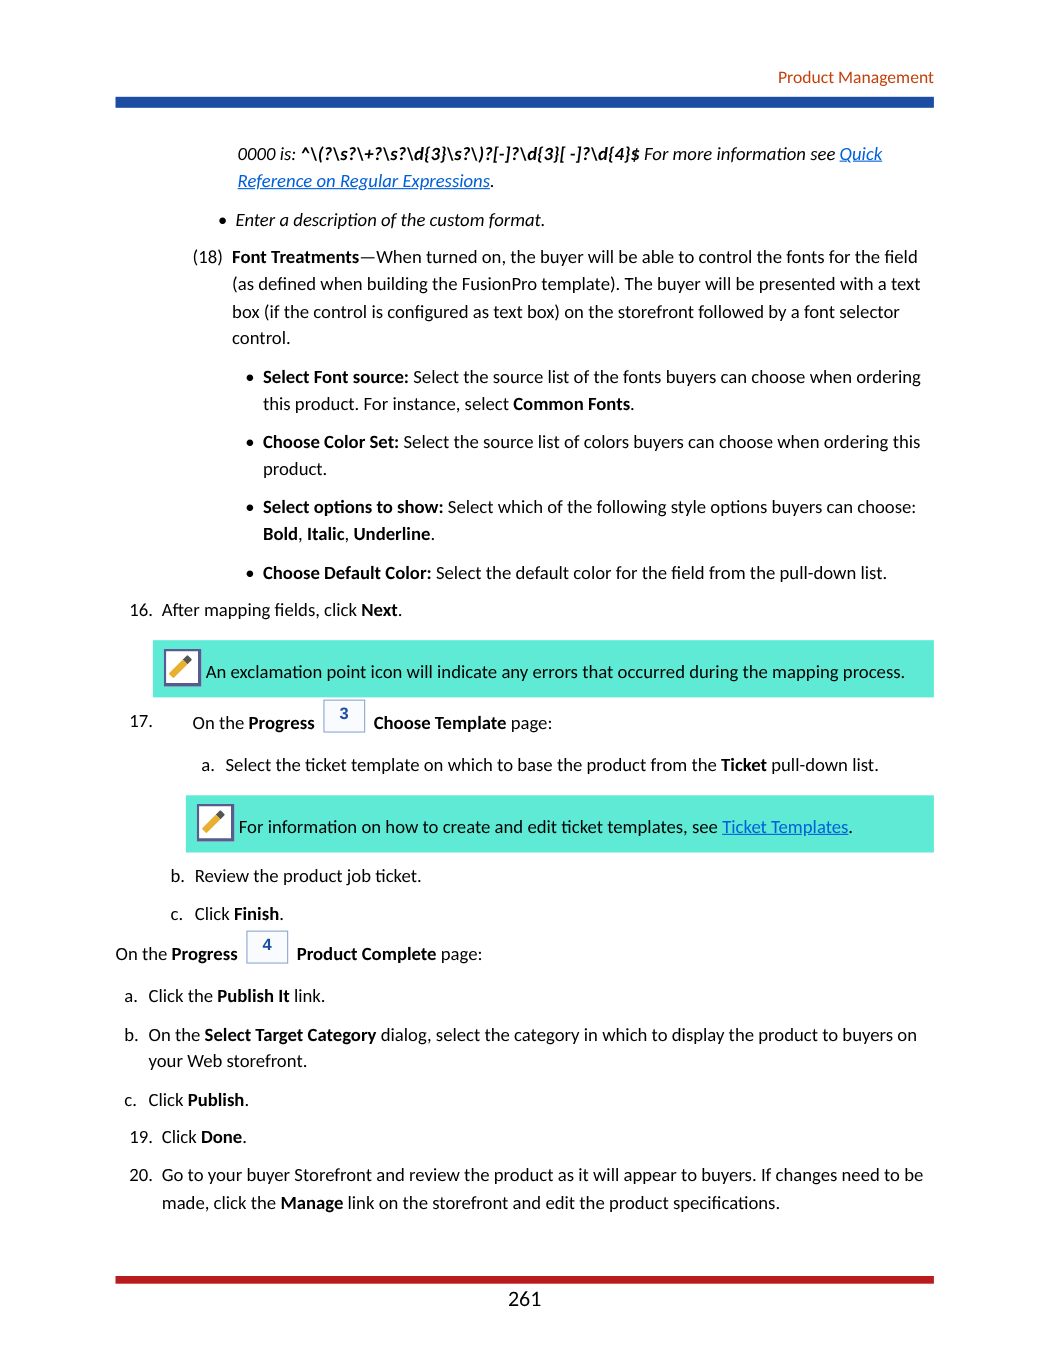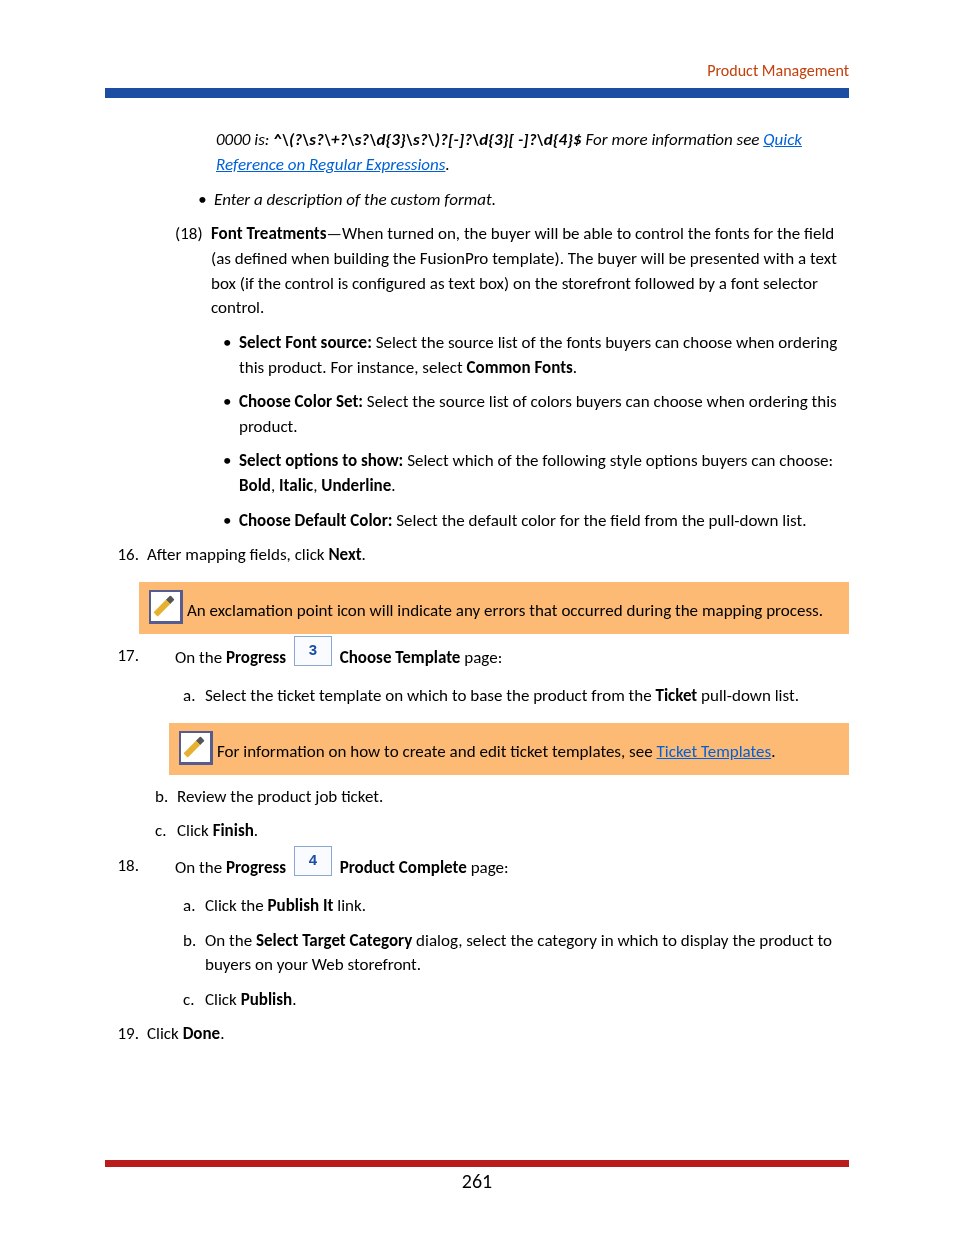--- a/index.html
+++ b/index.html
@@ -82,21 +82,21 @@
     margin-left: 70px;
   }
   .sub10-block .lead {
     display: flex;
   }
   .sub10-block .lead .tag {
     width: 36px;
     flex: 0 0 36px;
   }
   .note-box {
-    background: #fdba74;
+    background: #5eead4;
     padding: 8px 10px 10px 10px;
     margin-top: 14px;
     display: flex;
     align-items: flex-end;
   }
   .note-box.indent-a {
     margin-left: 34px;
   }
   .note-box.indent-b {
     margin-left: 64px;
@@ -271,21 +271,20 @@
         </li>
         <li>
           <div class="anum">c.</div>
           <div class="abody"><span>Click </span><b>Finish</b><span>.</span></div>
         </li>
       </ol>
     </div>
 
     <ol class="main-list">
       <li class="step-line">
-        <div class="num">18.</div>
         <div class="li-body">
           <span>On the </span><b>Progress</b>
           <span class="step-badge">4</span>
           <b>Product Complete</b><span> page:</span>
 
           <ol class="alpha">
             <li>
               <div class="anum">a.</div>
               <div class="abody"><span>Click the </span><b>Publish It</b><span> link.</span></div>
             </li>
@@ -297,20 +296,24 @@
               <div class="anum">c.</div>
               <div class="abody"><span>Click </span><b>Publish</b><span>.</span></div>
             </li>
           </ol>
         </div>
       </li>
       <li>
         <div class="num">19.</div>
         <div class="li-body"><span>Click </span><b>Done</b><span>.</span></div>
       </li>
+      <li>
+        <div class="num">20.</div>
+        <div class="li-body"><span>Go to your buyer Storefront and review the product as it will appear to buyers. If changes need to be made, click the </span><b>Manage</b><span> link on the storefront and edit the product specifications.</span></div>
+      </li>
     </ol>
 
   </div>
 
   <div class="footer">
     <span>261</span>
   </div>
 </div>
 
 </body></html>

